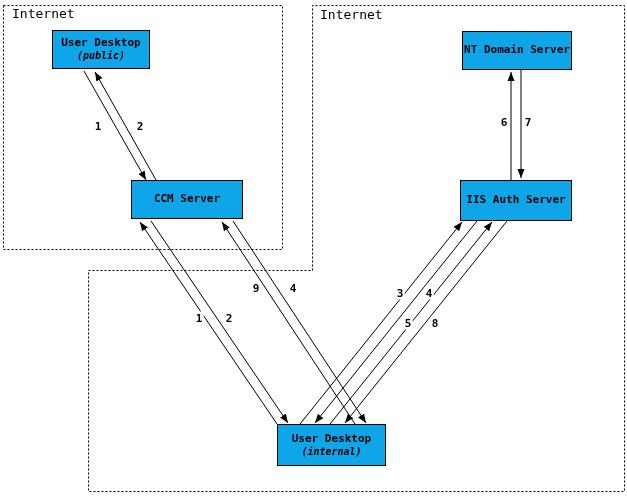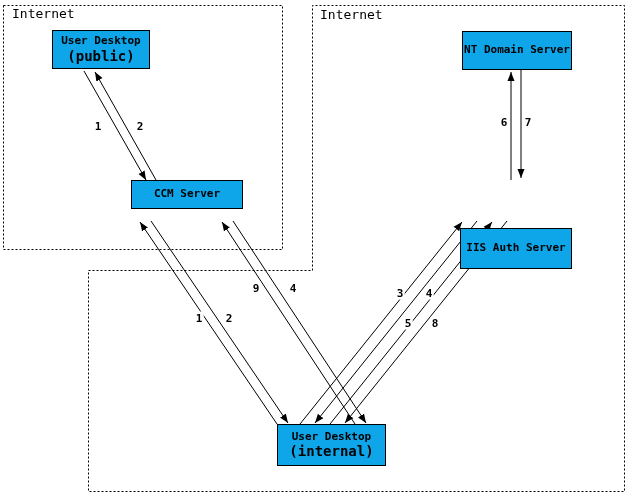--- a/index.html
+++ b/index.html
@@ -43,23 +43,24 @@
     justify-content: center;
     text-align: center;
     line-height: 1.15;
   }
   .node-title {
     font-size: 11px;
     font-weight: bold;
     white-space: nowrap;
   }
   .node-subtitle {
-    font-size: 14px;
+    font-size: 10px;
     font-weight: bold;
     white-space: nowrap;
+    font-style: italic;
   }
   .zone-label {
     position: absolute;
     font-size: 13px;
     font-weight: normal;
     white-space: nowrap;
   }
   .edge-label {
     position: absolute;
     transform: translate(-50%, -50%);
@@ -108,25 +109,25 @@
 
   <div class="node" style="left:52px; top:30px; width:98px; height:39px;">
     <span class="node-title">User Desktop</span>
     <span class="node-subtitle">(public)</span>
   </div>
 
   <div class="node" style="left:462px; top:31px; width:110px; height:39px;">
     <span class="node-title">NT Domain Server</span>
   </div>
 
-  <div class="node" style="left:131px; top:180px; width:112px; height:29px;">
+  <div class="node" style="left:131px; top:180px; width:112px; height:39px;">
     <span class="node-title">CCM Server</span>
   </div>
 
-  <div class="node" style="left:460px; top:180px; width:112px; height:41px;margin-top:48px;">
+  <div class="node" style="left:460px; top:180px; width:112px; height:41px;">
     <span class="node-title">IIS Auth Server</span>
   </div>
 
   <div class="node" style="left:277px; top:424px; width:109px; height:42px;">
     <span class="node-title">User Desktop</span>
     <span class="node-subtitle">(internal)</span>
   </div>
 
   <div class="edge-label" style="left:98px;  top:126px;">1</div>
   <div class="edge-label" style="left:140px; top:126px;">2</div>

